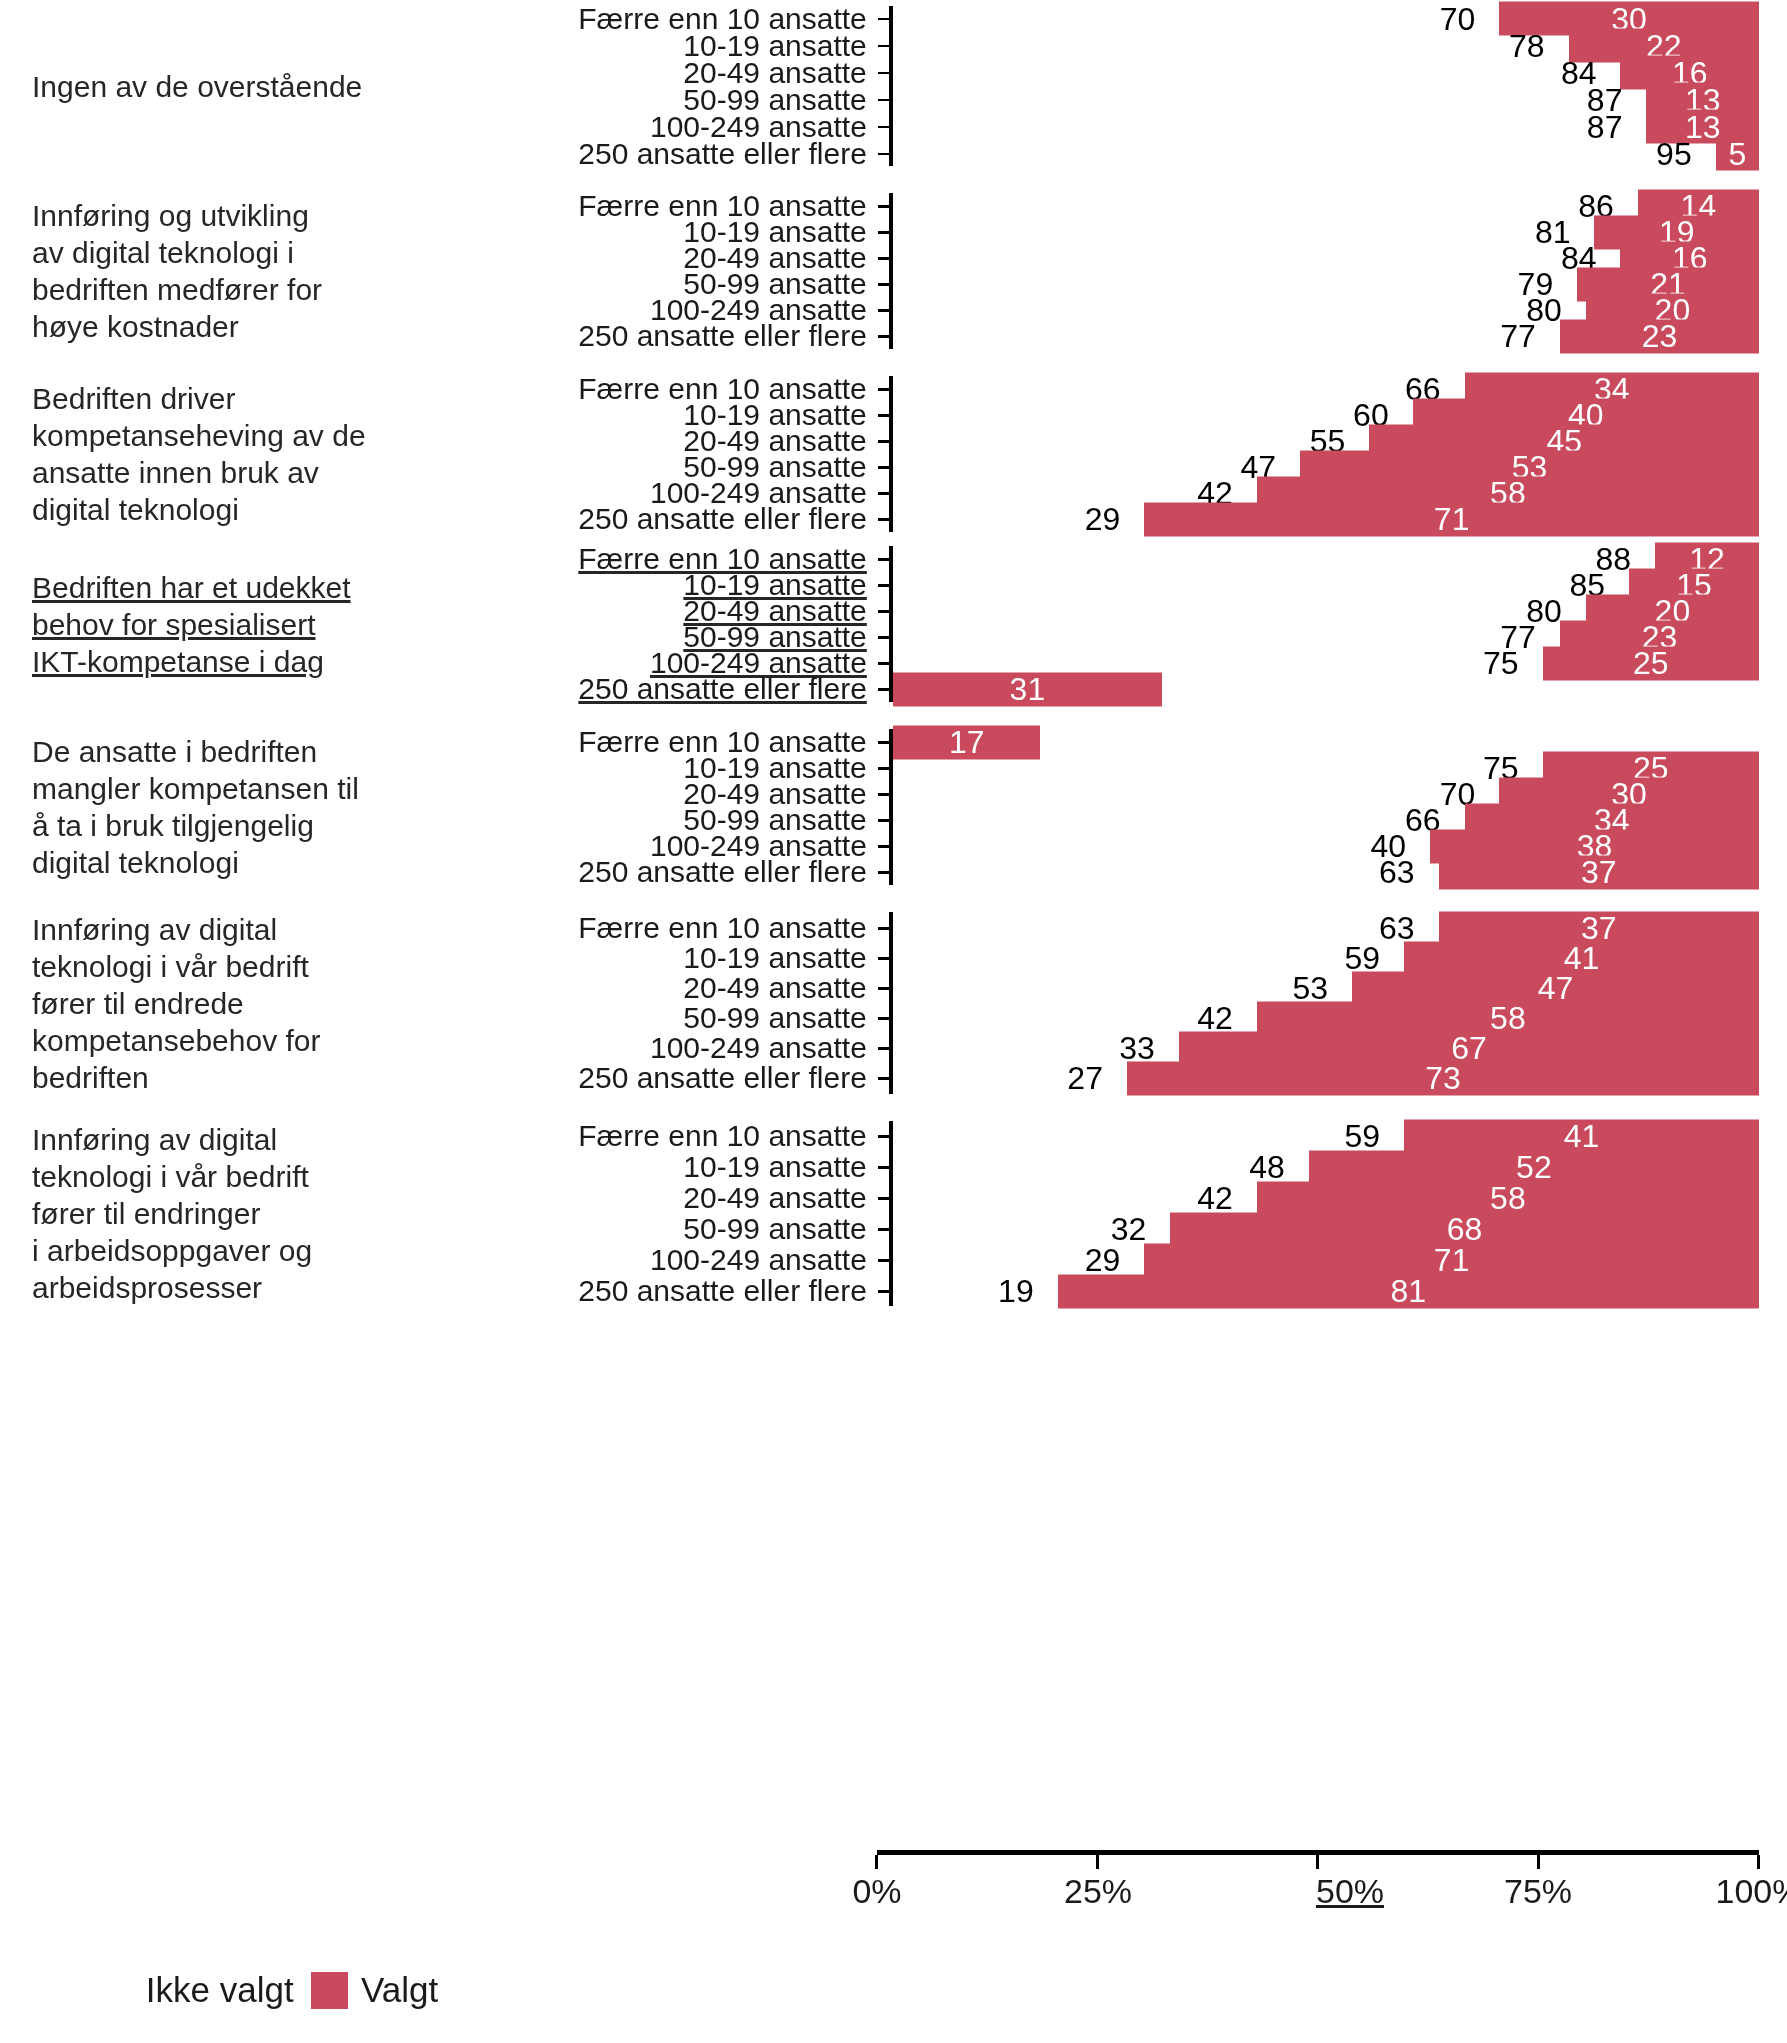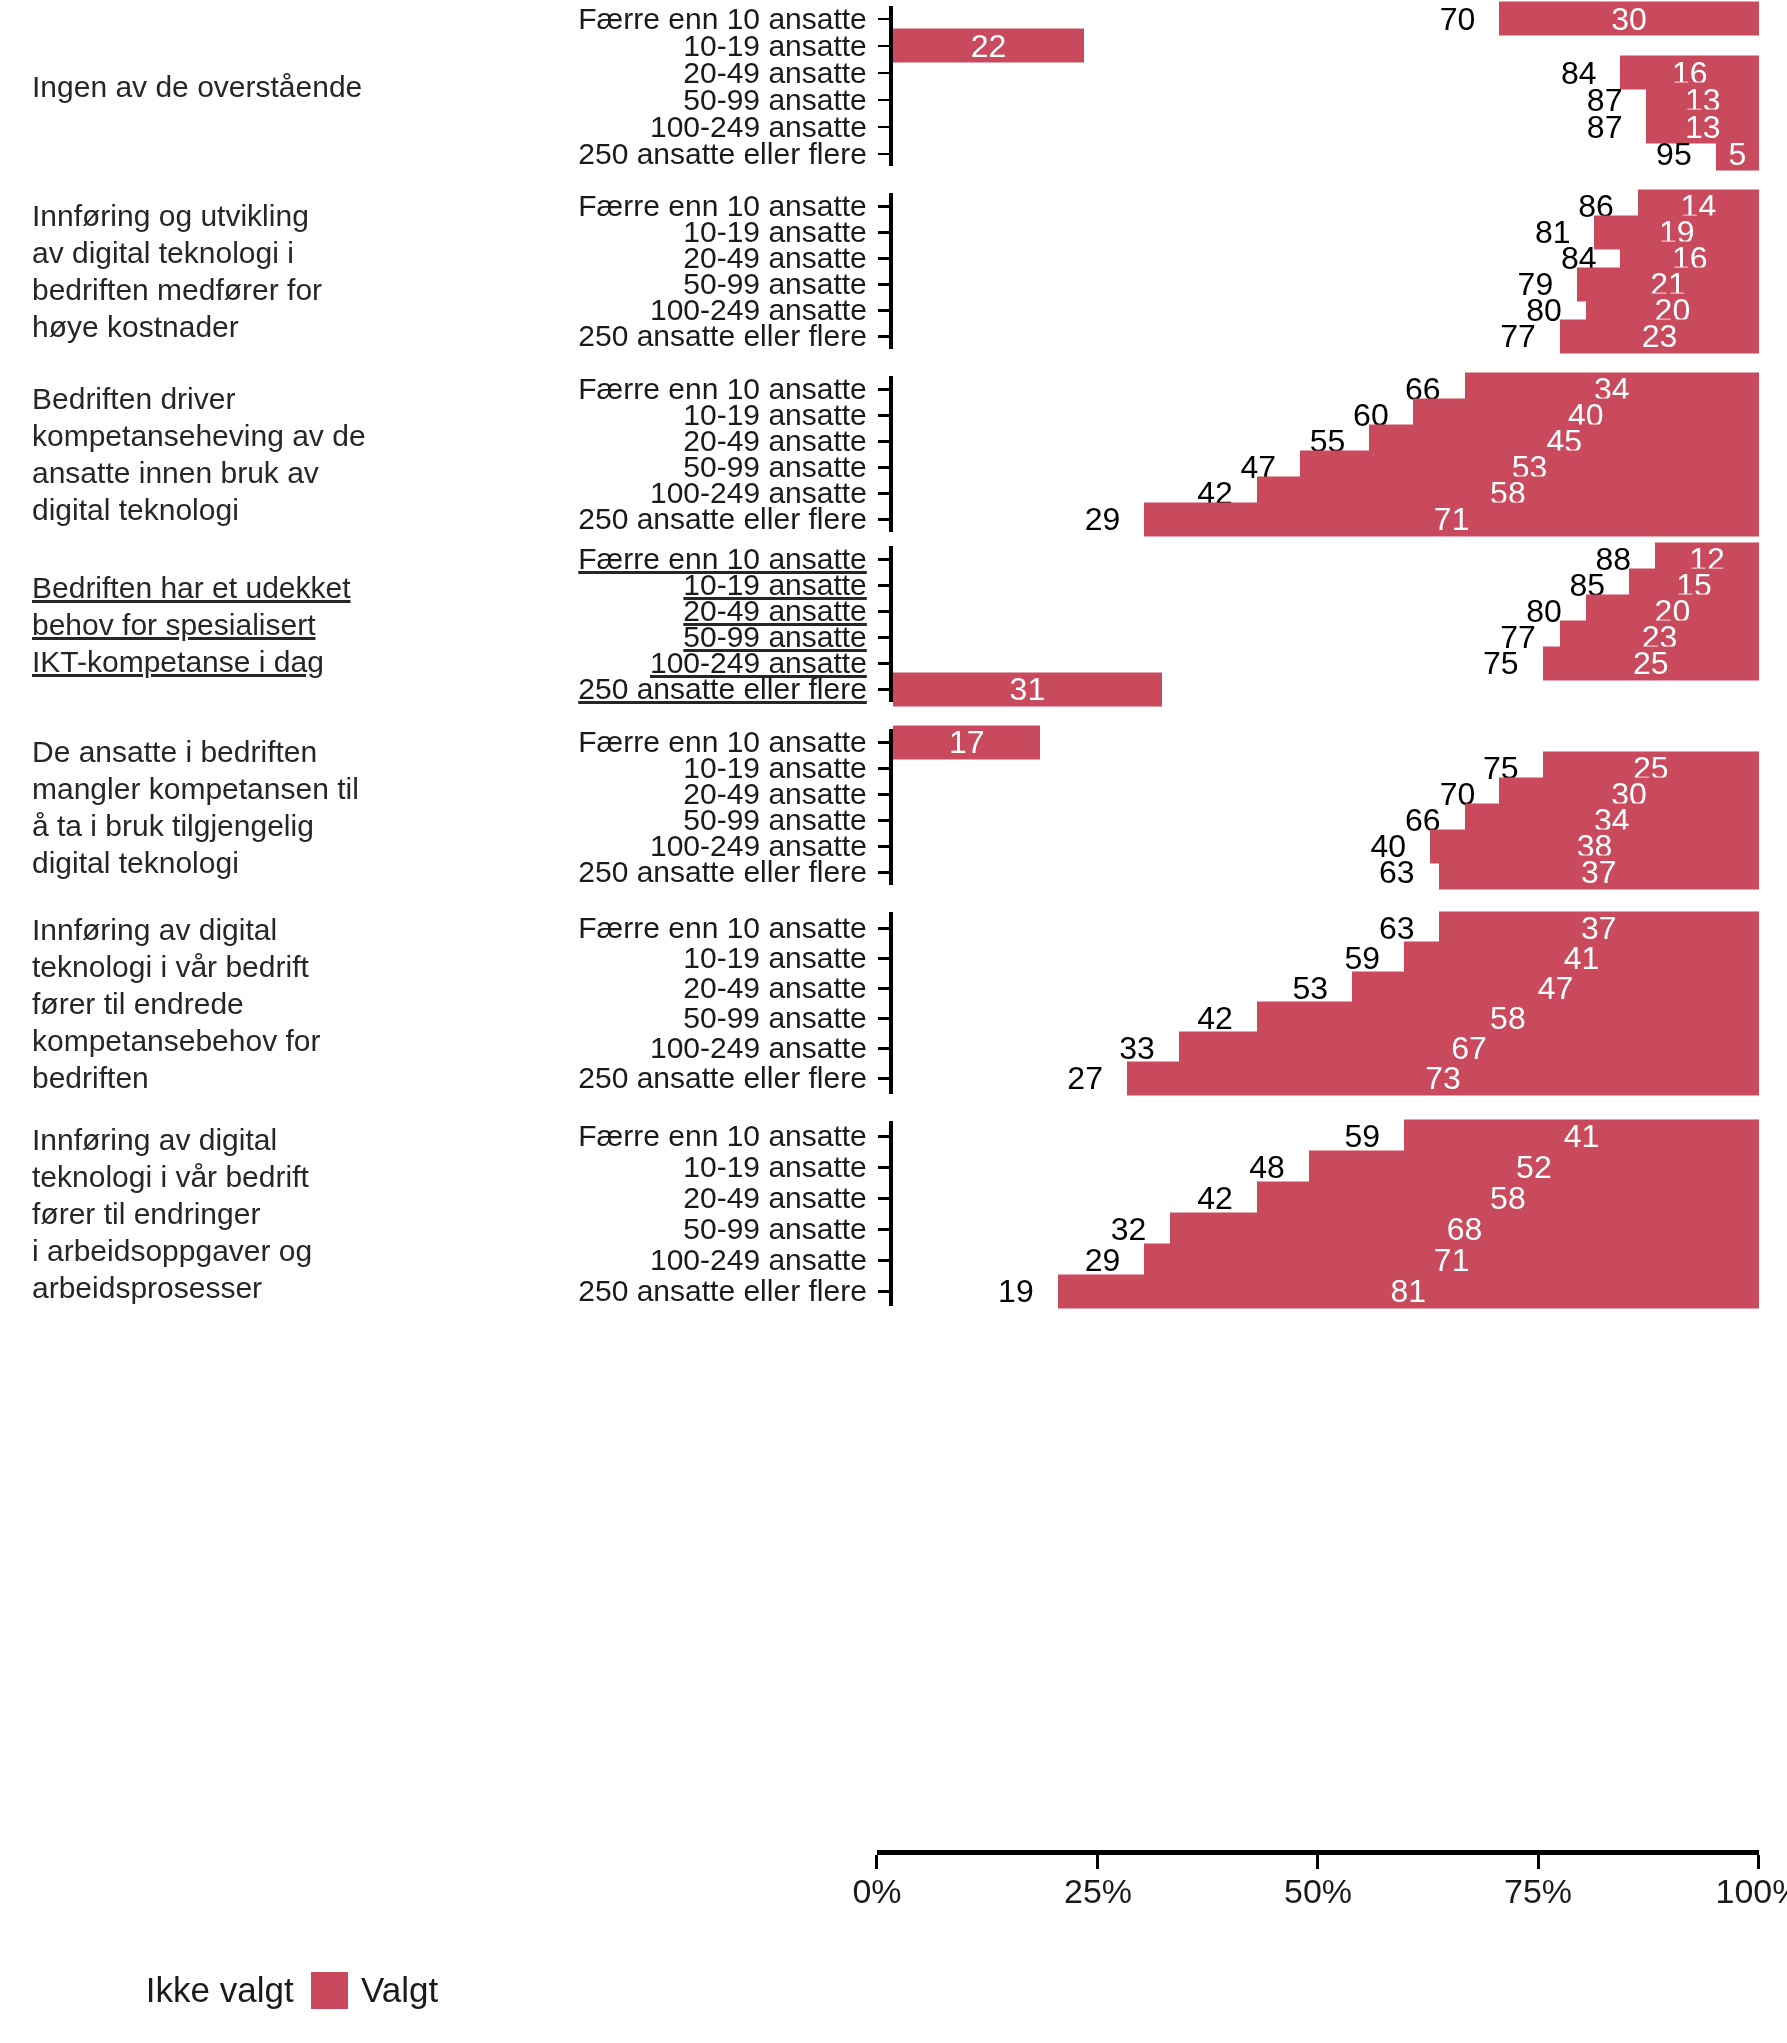--- a/index.html
+++ b/index.html
@@ -229,20 +229,23 @@
                   <span class="val">30</span>
                 </div>
               </div>
             </div>
           </div>
           <div class="row" style="height: 27px;">
             <div class="cat-label">10-19 ansatte</div>
             <div class="tick-mark"></div>
             <div class="track">
               <div class="bar-wrap">
+                <div class="seg-unselected" style="flex: 0 0 78%;">
+                  <span class="val">78</span>
+                </div>
                 <div class="seg-selected" style="flex: 0 0 22%;">
                   <span class="bar-fill" style="background: rgb(201, 74, 92);"></span>
                   <span class="val">22</span>
                 </div>
               </div>
             </div>
           </div>
           <div class="row" style="height: 27px;">
             <div class="cat-label">20-49 ansatte</div>
             <div class="tick-mark"></div>
@@ -897,21 +900,21 @@
     </div>
 
   <div class="xaxis">
     <div class="xaxis-line"></div>
     <div id="xticks-host">
         <div class="xtick" style="left: 875px;"></div>
         <div class="xtick-label" style="left: 877px;">0%</div>
         <div class="xtick" style="left: 1096px;"></div>
         <div class="xtick-label" style="left: 1098px;">25%</div>
         <div class="xtick" style="left: 1316px;"></div>
-        <div class="xtick-label" style="left: 1318px;">50%</div>
+        <div class="xtick-label" style="left: 1350px; text-decoration: underline;">50%</div>
         <div class="xtick" style="left: 1537px;"></div>
         <div class="xtick-label" style="left: 1538px;">75%</div>
         <div class="xtick" style="left: 1757px;"></div>
         <div class="xtick-label" style="left: 1759px;">100%</div>
       </div>
   </div>
 
   <div class="legend">
     <div class="legend-item">
       <span class="swatch unselected"></span>

